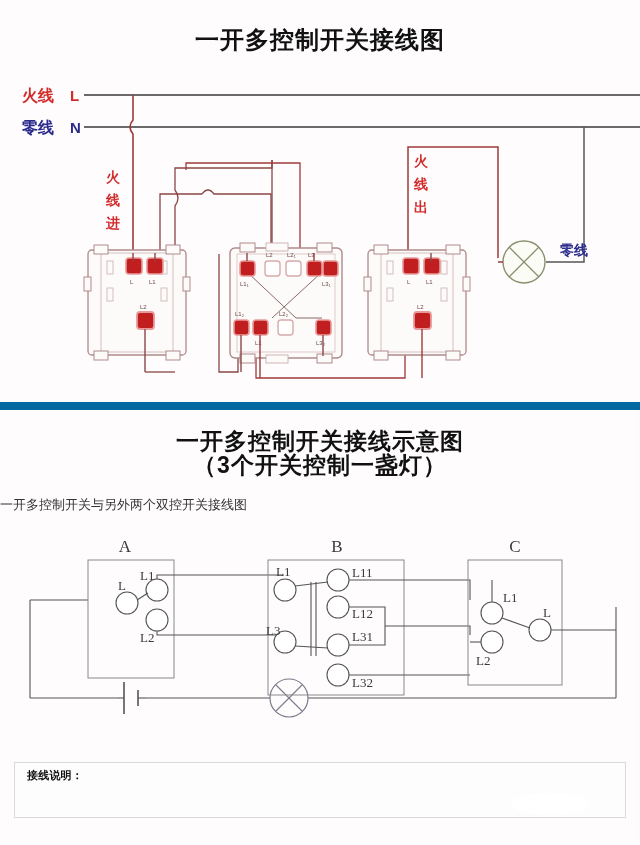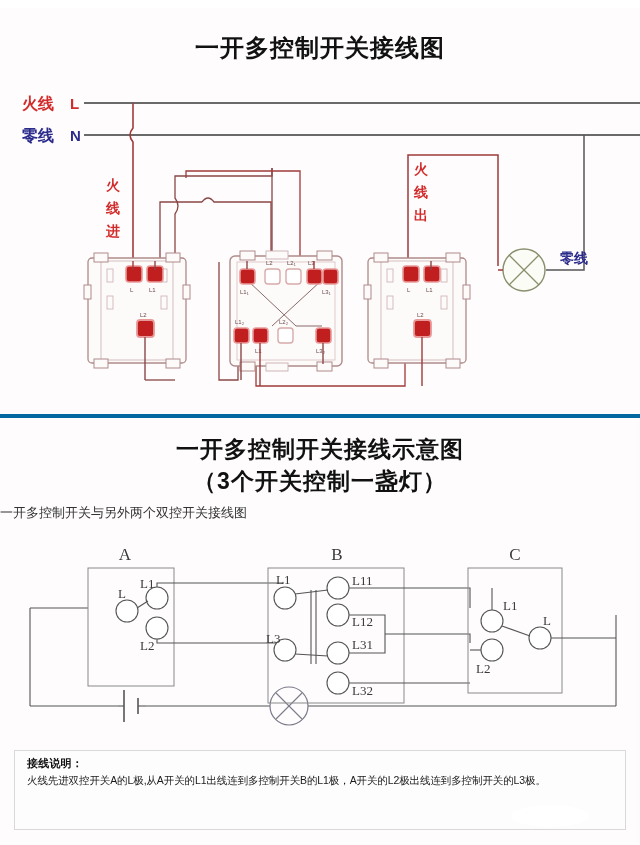--- a/index.html
+++ b/index.html
@@ -22,22 +22,21 @@
     background: #fdfbfb;
   }
 
   
   .section-top {
     position: relative;
     width: 640px;
     height: 410px;
     background: #fefcfc;
     box-sizing: border-box;
-    border-bottom: 4px solid #0369a1;
-    margin-top: 8px;
+    border-bottom: 8px solid #0369a1;
   }
   .title-main {
     position: absolute;
     top: 24px;
     left: 0;
     width: 640px;
     text-align: center;
     font-size: 24px;
     font-weight: bold;
     letter-spacing: 1px;
@@ -60,40 +59,40 @@
   }
   .title-2 {
     position: absolute;
     top: 16px; left: 0; width: 640px;
     text-align: center;
     font-size: 23px; font-weight: bold;
     color: #111; letter-spacing: 1px;
   }
   .title-3 {
     position: absolute;
-    top: 48px; left: 0; width: 640px;
+    top: 40px; left: 0; width: 640px;
     text-align: center;
     font-size: 23px; font-weight: bold;
     color: #111; letter-spacing: 1px;
   }
   .subtitle {
     position: absolute;
     top: 86px; left: 0; width: 640px;
     text-align: left;
     font-size: 13px; font-weight: normal;
     color: #333;
   }
 
   
   .note-box {
     position: absolute;
     left: 14px;
-    top: 742px;
+    top: 762px;
     width: 612px;
-    height: 80px;
+    height: 56px;
     box-sizing: border-box;
     border: 1px solid #d9d9d9;
     background: #fdfdfd;
     padding: 5px 8px 0 12px;
   }
   .note-title {
     font-size: 11px;
     font-weight: bold;
     color: #111;
     margin-bottom: 2px;
@@ -400,17 +399,16 @@
 
         <line x1="492" y1="192" x2="492" y2="170" stroke="#555" stroke-width="1.1"></line>
         <line x1="481" y1="232" x2="470" y2="232" stroke="#555" stroke-width="1.1"></line>
         <line x1="551" y1="220" x2="616" y2="220" stroke="#555" stroke-width="1.1"></line>
       </g>
     </svg>
   </div>
 
   <div class="note-box">
     <div class="note-title">接线说明：</div>
-    <div class="note-line">火线先进双控开关A的L极,从A开关的L1出线连到多控制开关B的L1极，A开关的L2极出线连到多控制开关的L3极。</div>
     <div class="watermark"></div>
   </div>
 
 </div>
 
 </body></html>

